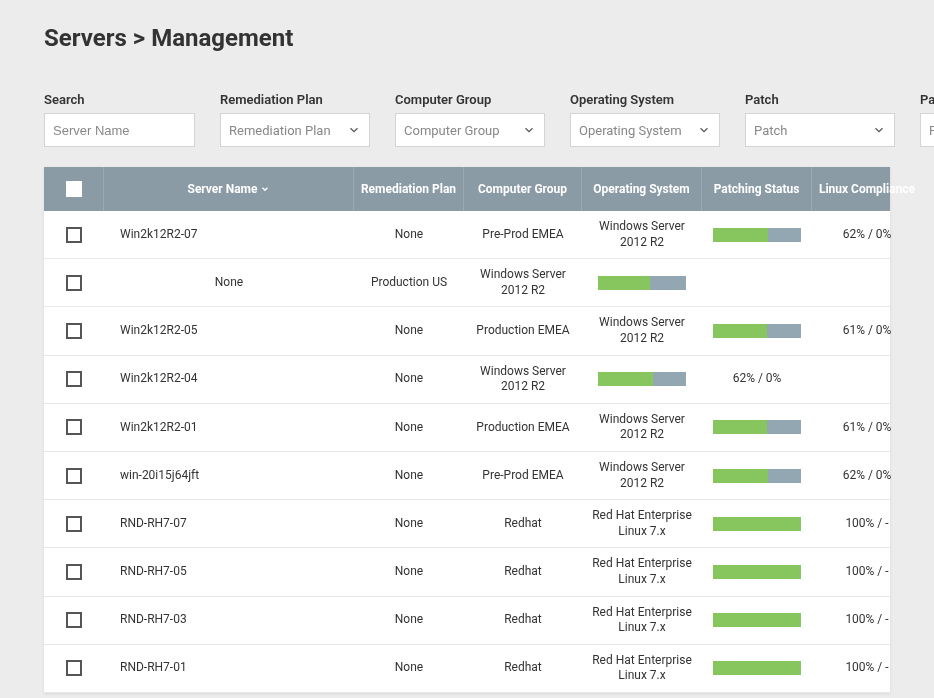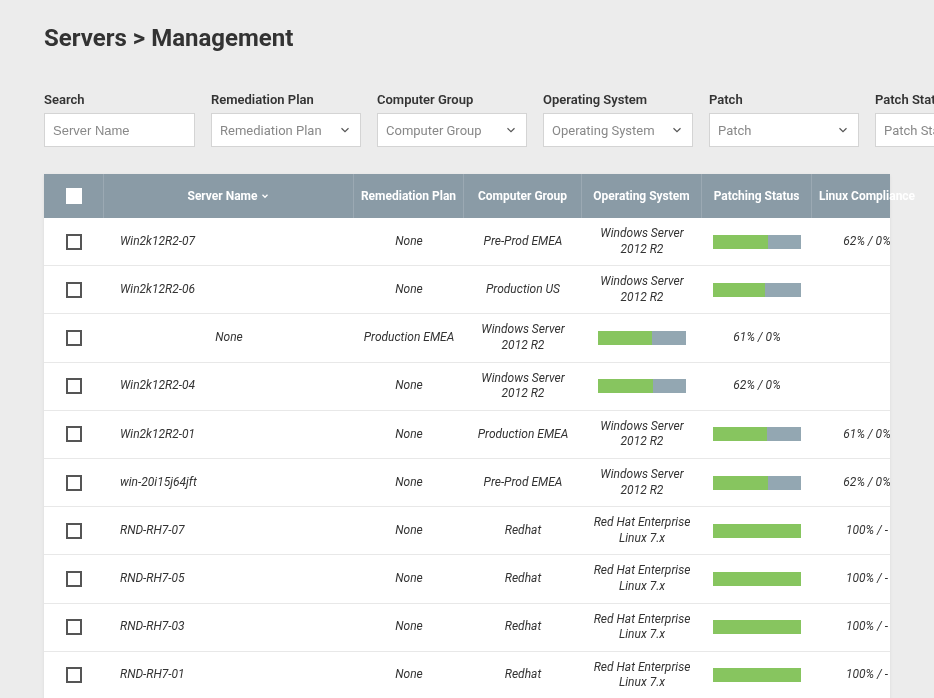--- a/index.html
+++ b/index.html
@@ -15,22 +15,22 @@
     }
     .page-title {
       font-size: 24px;
       font-weight: 700;
       color: #333;
       margin-bottom: 40px;
     }
     .filters {
       display: grid;
       grid-template-columns: 151px 150px 150px 150px 150px 95px;
-      gap: 16px;
-      margin-bottom: 27px;
+      gap: 25px;
+      margin-bottom: 20px;
     }
     .filter {
       display: flex;
       flex-direction: column;
     }
     .filter-label {
       font-size: 13px;
       font-weight: 600;
       color: #333;
       margin-bottom: 6px;
@@ -110,21 +110,20 @@
 
     .tbody { }
     .trow {
       display: grid;
       grid-template-columns: 60px 250px 110px 118px 120px 110px 110px;
       border-bottom: 1px solid #e8e8e8;
       align-items: center;
       min-height: 45px;
       font-size: 12px;
       color: #333;
-      font-style: italic;
     }
     .td {
       padding: 8px 6px;
       text-align: center;
       display: flex;
       align-items: center;
       justify-content: center;
       line-height: 1.3;
     }
     .td-checkbox { justify-content: center; }
@@ -233,34 +232,34 @@
             <div class="progress">
               <div class="progress-fill" style="width: 62%;"></div>
             </div>
           </div>
           <div class="td">62% / 0%</div>
         </div>
         <div class="trow">
           <div class="td td-checkbox">
             <div class="row-checkbox"></div>
           </div>
-          <div class="td td-server">Win2k12R2-06</div>
           <div class="td">None</div>
           <div class="td">Production US</div>
           <div class="td">Windows Server 2012 R2</div>
           <div class="td">
             <div class="progress">
               <div class="progress-fill" style="width: 59%;"></div>
             </div>
           </div>
         </div>
         <div class="trow">
           <div class="td td-checkbox">
             <div class="row-checkbox"></div>
           </div>
+          <div class="td td-server">Win2k12R2-05</div>
           <div class="td">None</div>
           <div class="td">Production EMEA</div>
           <div class="td">Windows Server 2012 R2</div>
           <div class="td">
             <div class="progress">
               <div class="progress-fill" style="width: 61%;"></div>
             </div>
           </div>
           <div class="td">61% / 0%</div>
         </div>

